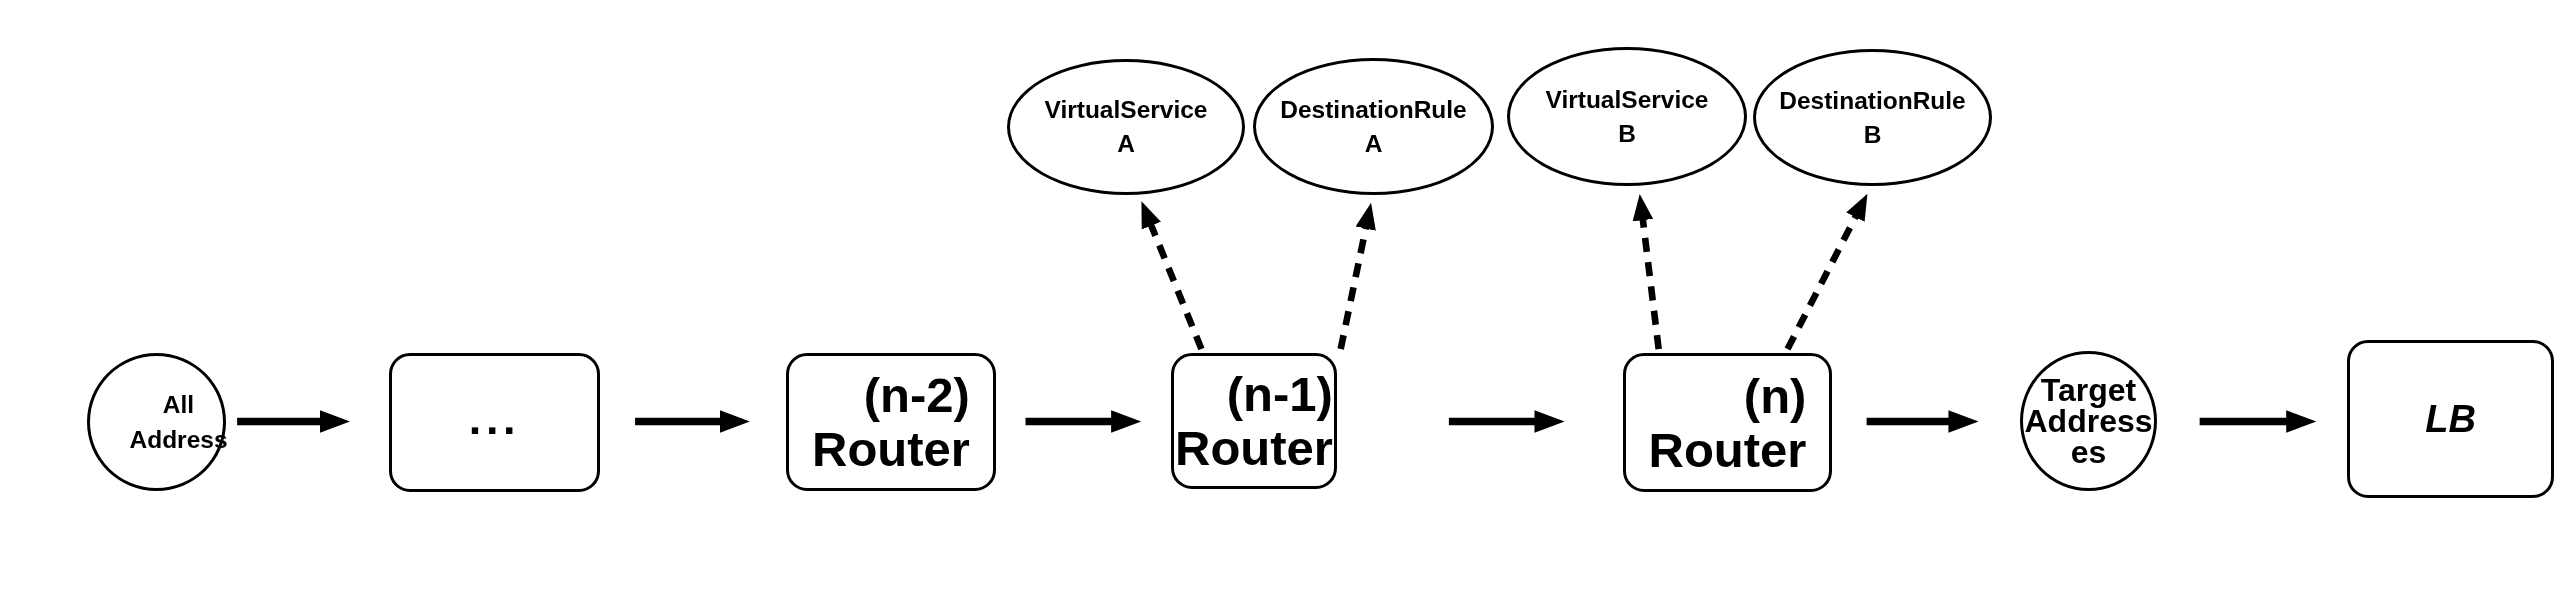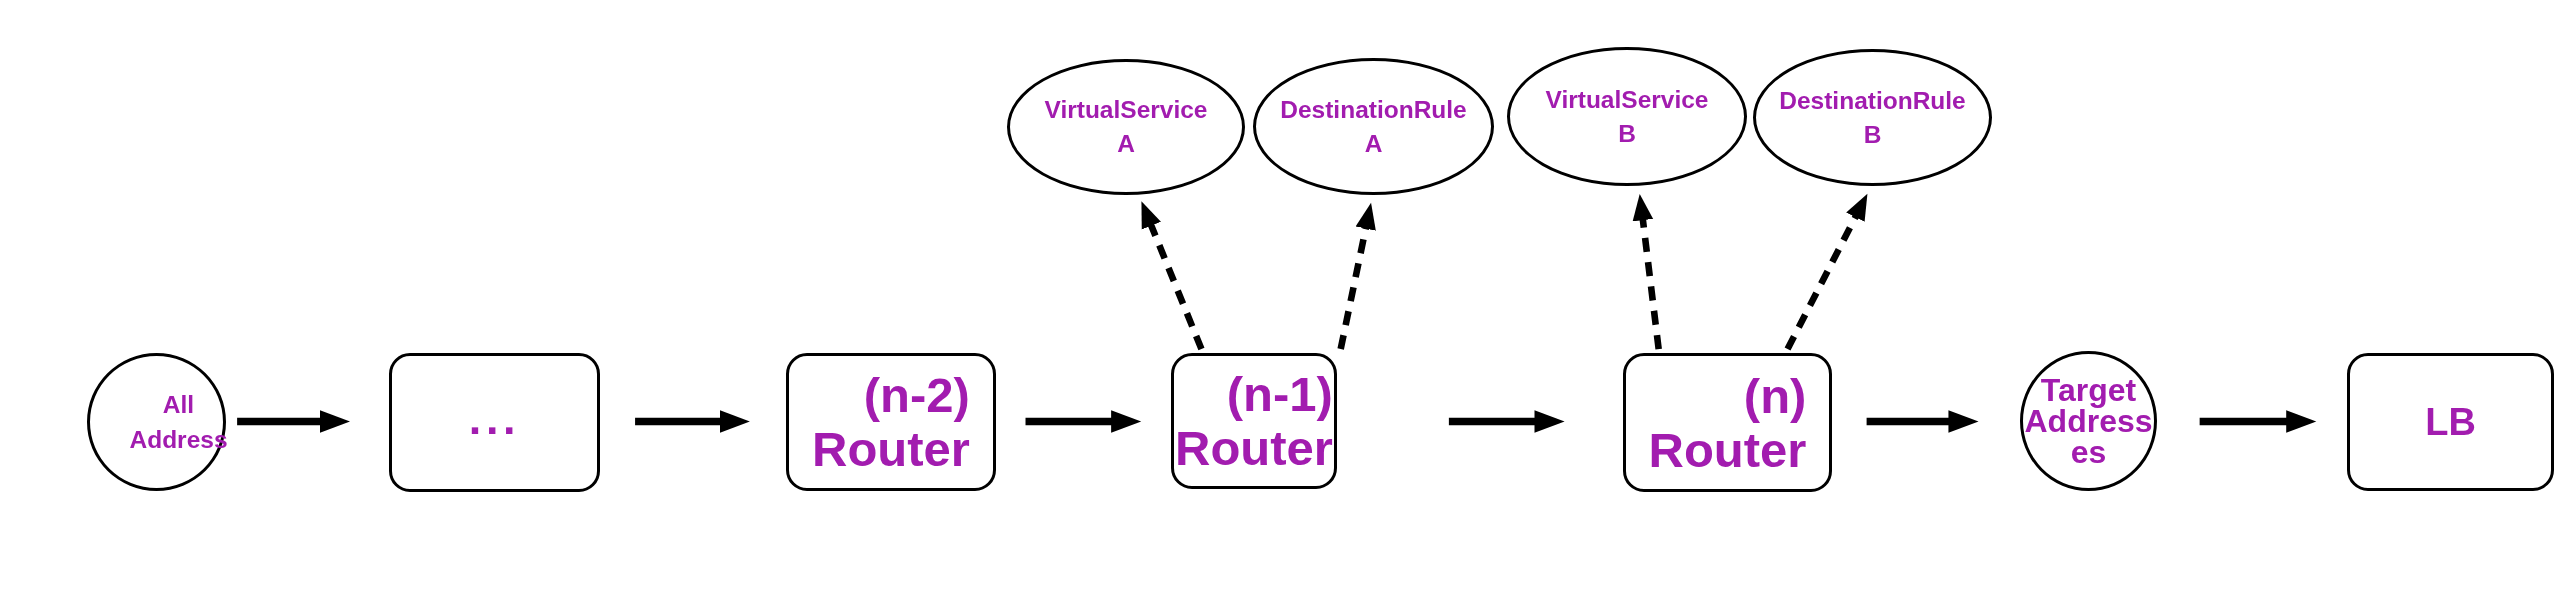--- a/index.html
+++ b/index.html
@@ -26,30 +26,30 @@
     display: flex;
     align-items: center;
     justify-content: center;
     text-align: center;
   }
   .rect   { border-radius: 21px; }
   .round  { border-radius: 50%; }
   .label {
     white-space: pre-line;
     font-weight: bold;
-    color: #a21caf;
+    color: #000000;
   }
   
   .n-all     { left: 87px;  top: 353px; width: 139px; height: 138px; }
   .n-dots    { left: 389px; top: 353px; width: 211px; height: 139px; }
   .n-r2      { left: 786px; top: 353px; width: 210px; height: 138px; }
   .n-r1      { left: 1171px;top: 353px; width: 166px; height: 136px; }
   .n-rn      { left: 1623px;top: 353px; width: 209px; height: 139px; }
   .n-target  { left: 2020px;top: 351px; width: 137px; height: 140px; }
-  .n-lb      { left: 2347px;top: 353px; width: 207px; height: 138px; }
+  .n-lb      { left: 2347px;top: 340px; width: 207px; height: 158px; font-style: italic; }
   
   .n-vsa     { left: 1007px;top: 59px;  width: 238px; height: 136px; }
   .n-dra     { left: 1253px;top: 58px;  width: 241px; height: 137px; }
   .n-vsb     { left: 1507px;top: 47px;  width: 240px; height: 139px; }
   .n-drb     { left: 1753px;top: 49px;  width: 239px; height: 137px; }
   
   .t-router   { font-size: 49px; line-height: 54px; text-align: right; }
   .t-dots     { font-size: 45px; line-height: 45px; letter-spacing: 4.7px; padding-bottom: 7.5px; }
   .t-circle   { font-size: 24.5px; line-height: 35px; margin-left: 44px; }
   .t-target   { font-size: 32px; line-height: 31px; }

